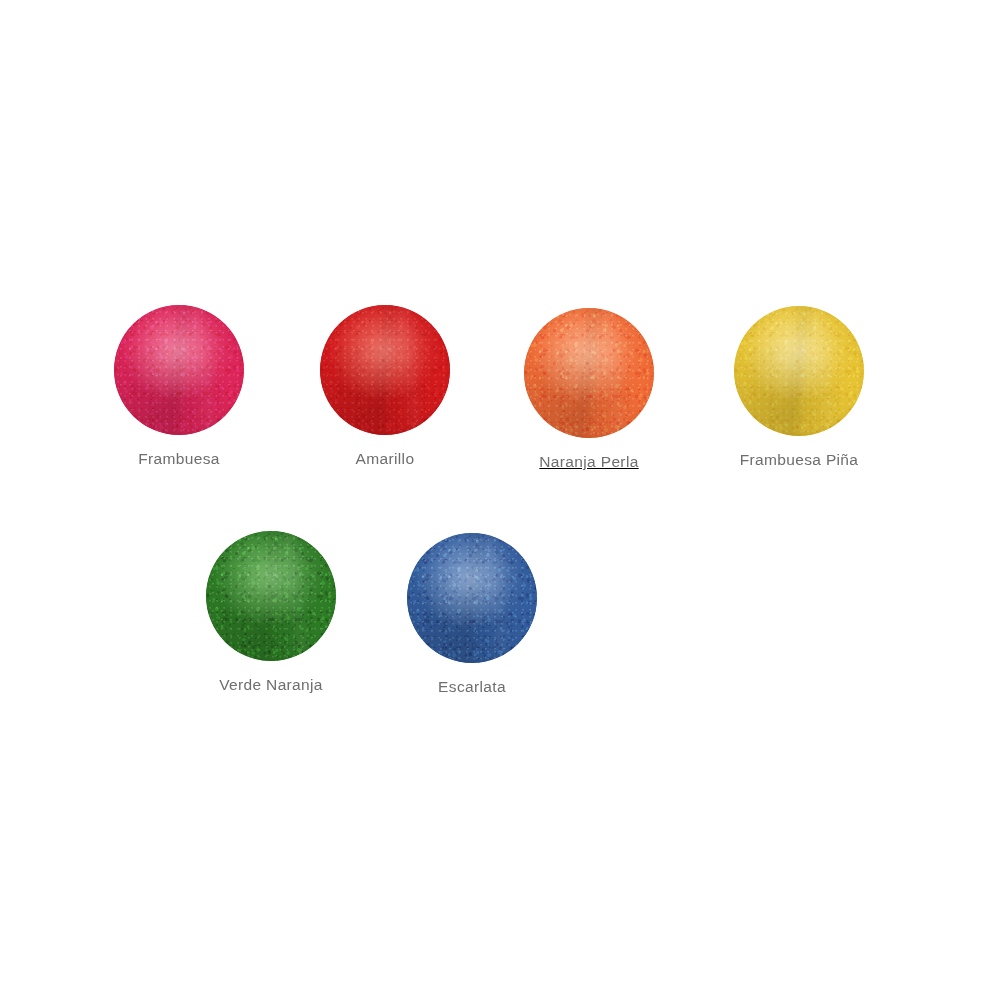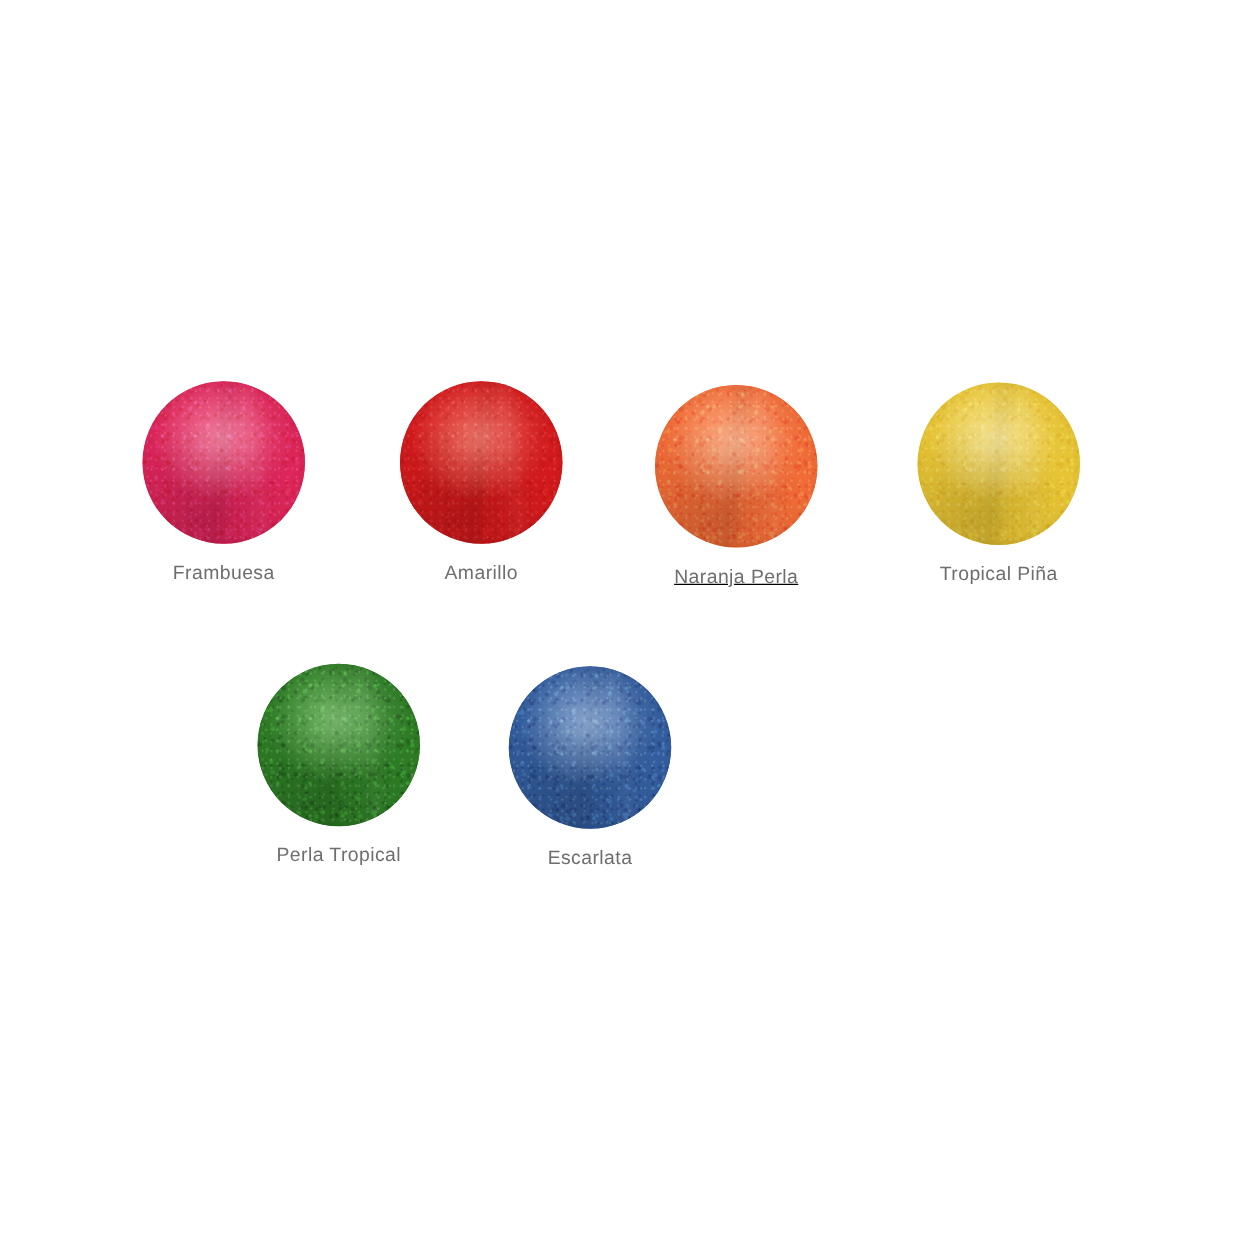--- a/index.html
+++ b/index.html
@@ -173,34 +173,34 @@
   <div class="swatch-item" style="left:709px; top:306px;">
     <div class="swatch-disc-wrap">
       <div class="swatch-disc" style="background: rgb(231, 196, 52);">
         <div class="disc-base" style="background: radial-gradient(circle at 46% 36%, rgb(243, 220, 118) 0%, rgb(231, 196, 52) 46%, rgb(231, 196, 52) 72%, rgb(184, 146, 15) 100%);"></div>
         <div class="disc-grain"></div>
         <div class="disc-grain-fine"></div>
         <div class="disc-streak"></div>
         <div class="disc-shade"></div>
       </div>
     </div>
-    <div class="swatch-label">Tropical Piña</div>
+    <div class="swatch-label">Frambuesa Piña</div>
   </div>
 
   <div class="swatch-item" style="left:181px; top:531px;">
     <div class="swatch-disc-wrap">
       <div class="swatch-disc" style="background: rgb(46, 124, 38);">
         <div class="disc-base" style="background: radial-gradient(circle at 46% 36%, rgb(85, 169, 69) 0%, rgb(46, 124, 38) 46%, rgb(46, 124, 38) 72%, rgb(23, 84, 17) 100%);"></div>
         <div class="disc-grain"></div>
         <div class="disc-grain-fine"></div>
         <div class="disc-streak"></div>
         <div class="disc-shade"></div>
       </div>
     </div>
-    <div class="swatch-label">Perla Tropical</div>
+    <div class="swatch-label">Verde Naranja</div>
   </div>
 
   <div class="swatch-item" style="left:382px; top:533px;">
     <div class="swatch-disc-wrap">
       <div class="swatch-disc" style="background: rgb(51, 93, 157);">
         <div class="disc-base" style="background: radial-gradient(circle at 46% 36%, rgb(106, 144, 196) 0%, rgb(51, 93, 157) 46%, rgb(51, 93, 157) 72%, rgb(27, 58, 112) 100%);"></div>
         <div class="disc-grain"></div>
         <div class="disc-grain-fine"></div>
         <div class="disc-streak"></div>
         <div class="disc-shade"></div>

